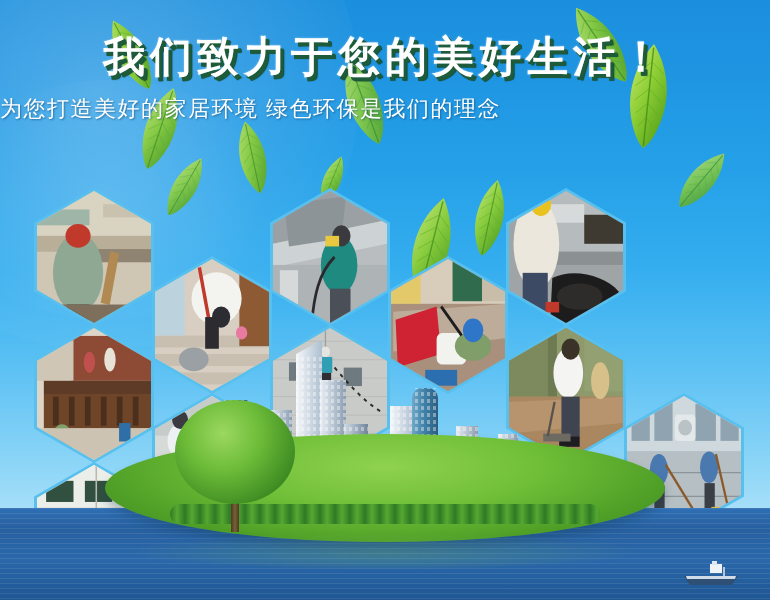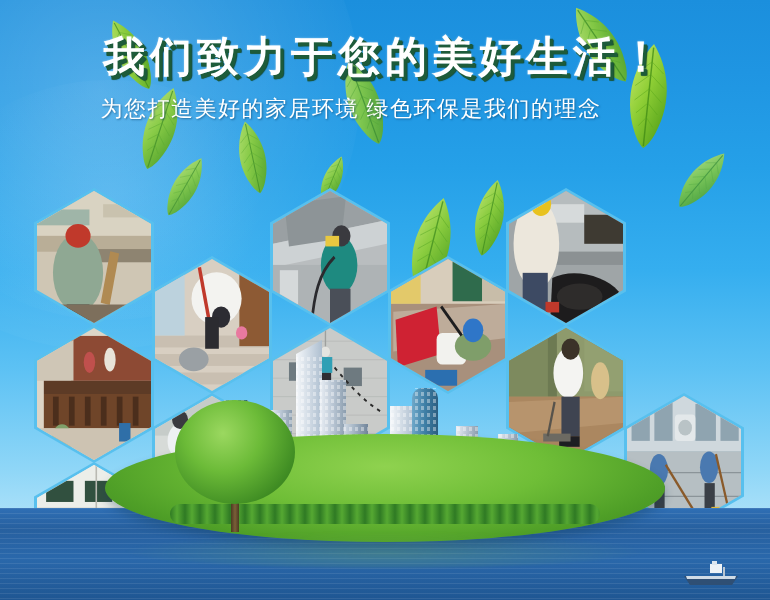--- a/index.html
+++ b/index.html
@@ -34,21 +34,21 @@
     position:absolute;left:0;top:36px;width:770px;text-align:center;
     font-size:42px;font-weight:bold;color:#ffffff;
     letter-spacing:5px;line-height:1;
     text-shadow:
       3px 3px 0 #1d5b3a, 3px 4px 0 #1d5b3a,
       4px 4px 1px rgba(12,60,36,.85),
       0 0 2px rgba(255,255,255,.5);
     white-space:nowrap;
   }
   .subline{
-    position:absolute;left:0;top:98px;width:702px;text-align:center;
+    position:absolute;left:0;top:98px;width:702px;
     font-size:22px;color:#ffffff;letter-spacing:1.5px;line-height:1;
     text-shadow:1px 1px 2px rgba(10,60,100,.55);
     white-space:nowrap;
   }
 
   
   .leaf{position:absolute;pointer-events:none;}
 
   
   .hex{

